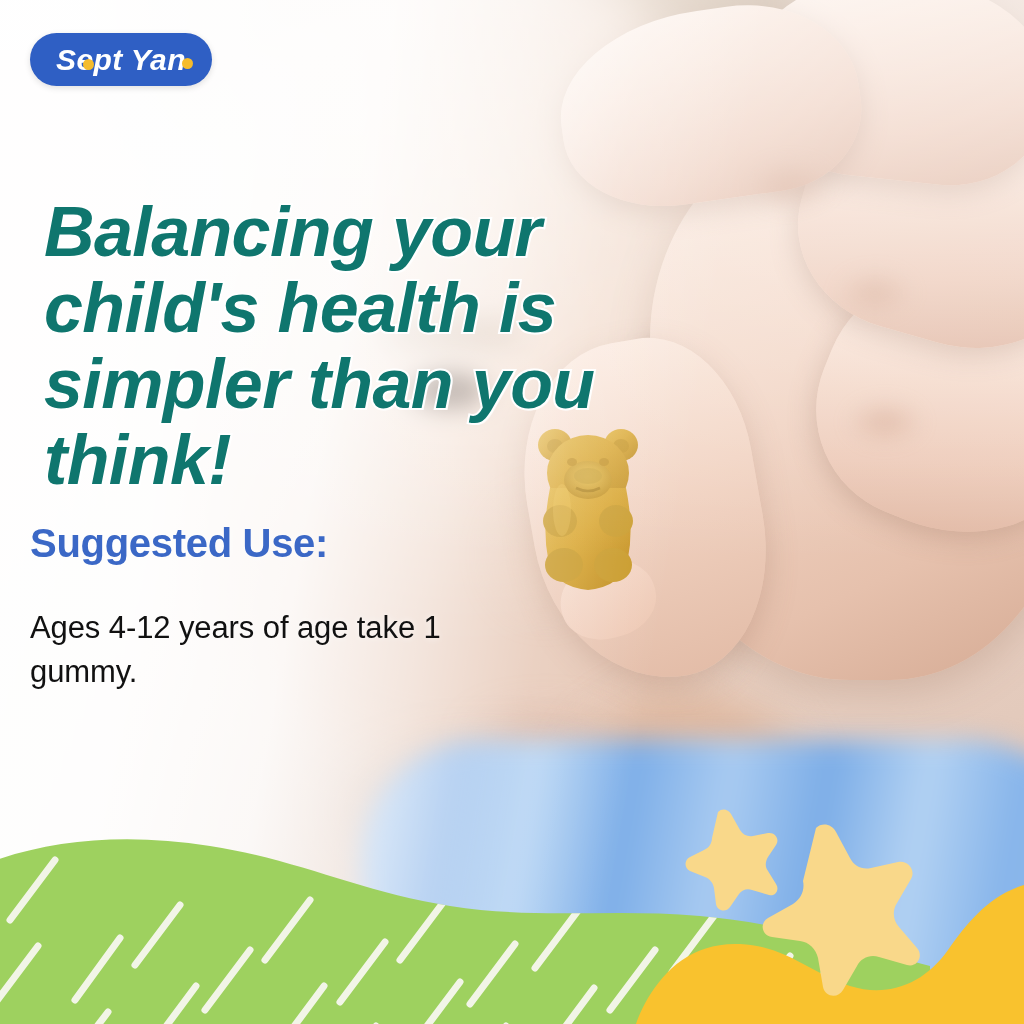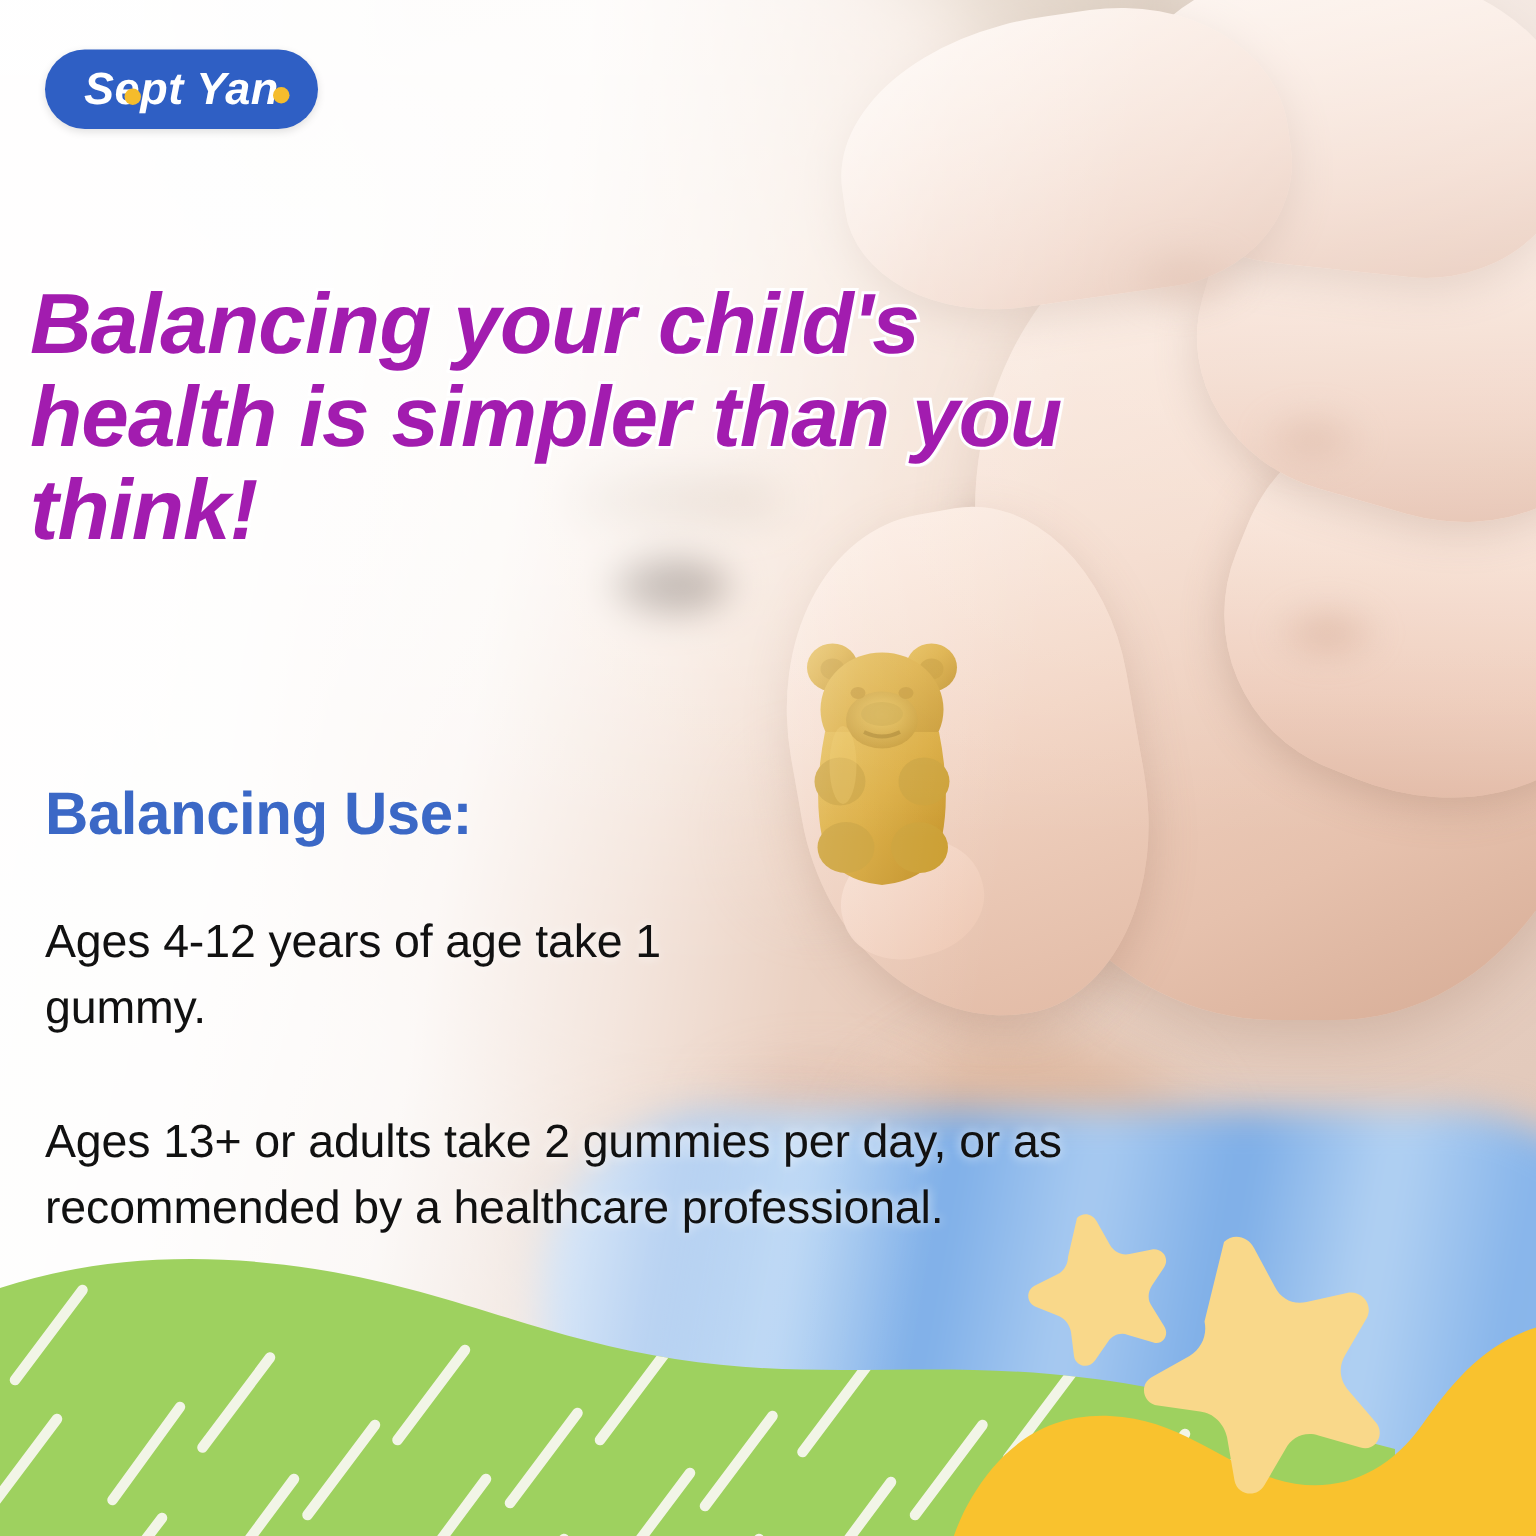--- a/index.html
+++ b/index.html
@@ -239,27 +239,27 @@
     border-radius: 50%;
     background: #f5bc2c;
     z-index: 3;
   }
   .logo-dot-e { left: 53px; top: 26px; }
   .logo-dot-a { left: 152px; top: 25px; }
 
   
   .headline {
     position: absolute;
-    left: 20px; top: 148px;
+    left: 44px; top: 148px;
     width: 720px;
-    font-size: 57px;
+    font-size: 70px;
     line-height: 1.085;
     font-weight: bold;
     font-style: italic;
-    color: #a21caf;
+    color: #0f766e;
     letter-spacing: -.6px;
     -webkit-text-stroke: 4px #ffffff;
     paint-order: stroke fill;
     text-shadow:
       0 0 2px rgba(255,255,255,.9),
       2px 2px 0 rgba(255,255,255,.55);
   }
   .sub-head {
     position: absolute;
     left: 30px; top: 488px;
@@ -477,18 +477,17 @@
   </div>
 
   <div class="logo-pill">
     <span class="logo-text">Sept Yan</span>
     <span class="logo-dot logo-dot-e"></span>
     <span class="logo-dot logo-dot-a"></span>
   </div>
 
   <h1 class="headline">Balancing your child's health is simpler than you think!</h1>
 
-  <h2 class="sub-head">Balancing Use:</h2>
+  <h2 class="sub-head">Suggested Use:</h2>
 
   <p class="body-1">Ages 4-12 years of age take 1 gummy.</p>
-  <p class="body-2">Ages 13+ or adults take 2 gummies per day, or as recommended by a healthcare professional.</p>
 
 </div>
 
 </body></html>

